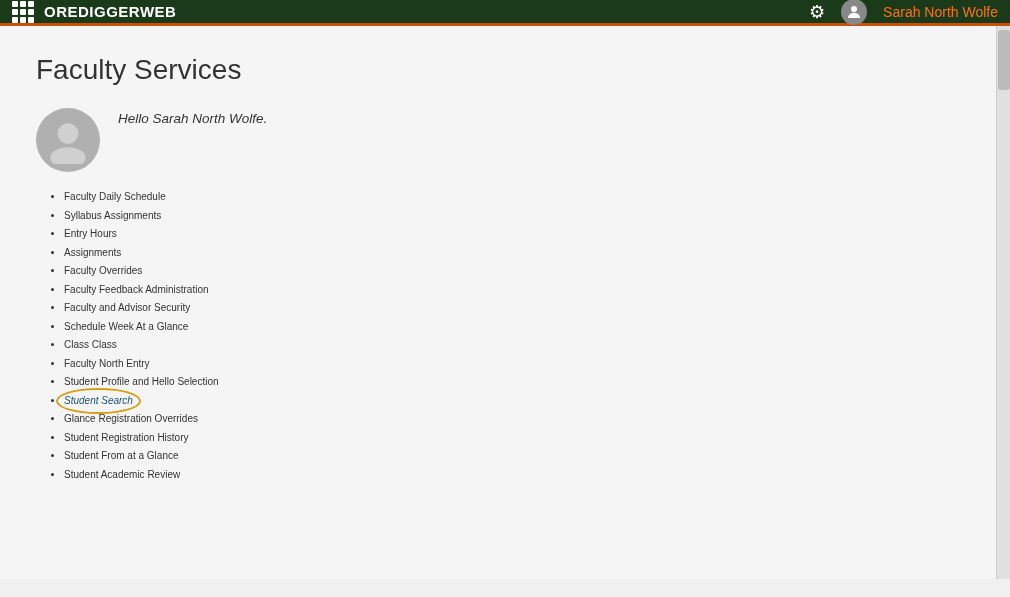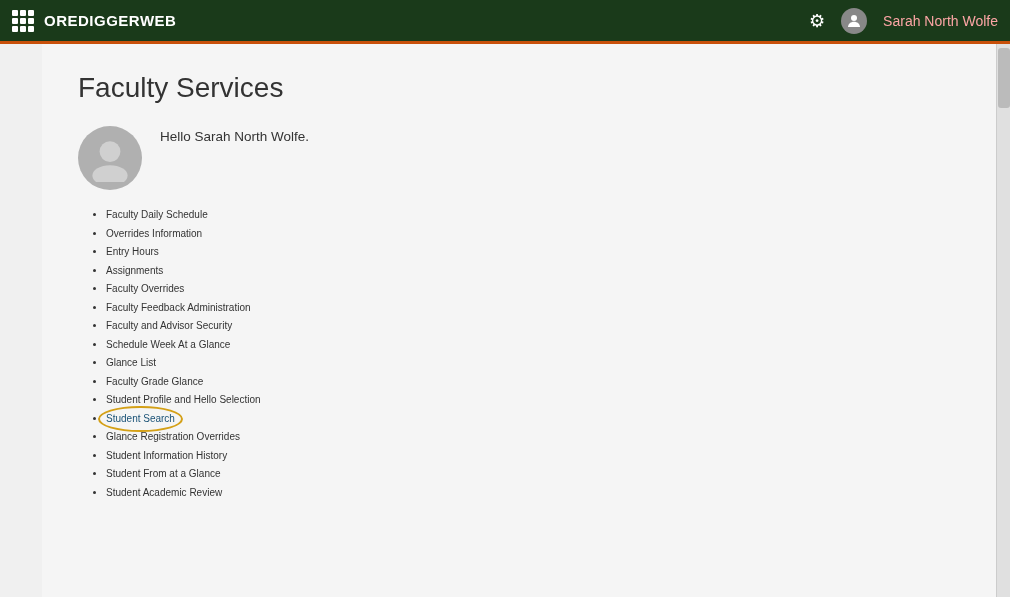--- a/index.html
+++ b/index.html
@@ -9,21 +9,21 @@
       font-size: 14px;
       background: #f0f0f0;
       width: 1010px;
       height: 597px;
       overflow: hidden;
     }
 
     
     .topnav {
       background: #1a3a1a;
-      height: 44px;
+      height: 26px;
       display: flex;
       align-items: center;
       padding: 0 12px;
       border-bottom: 3px solid #c8500a;
     }
 
     .topnav-brand {
       display: flex;
       align-items: center;
       gap: 10px;
@@ -67,29 +67,28 @@
       border-radius: 50%;
       background: #888;
       display: flex;
       align-items: center;
       justify-content: center;
       color: white;
       font-size: 14px;
     }
 
     .username {
-      color: #fca5a5;
+      color: #f97316;
       font-size: 14px;
     }
 
     
     .content-wrapper {
       display: flex;
       height: calc(597px - 44px);
-      padding-left: 42px;
     }
 
     .main-content {
       flex: 1;
       background: #f5f5f5;
       overflow-y: auto;
       padding: 28px 36px 28px 36px;
     }
 
     .scrollbar-area {
@@ -137,20 +136,21 @@
 
     .avatar-svg {
       width: 48px;
       height: 48px;
     }
 
     .intro-text {
       font-size: 13.5px;
       color: #333;
       line-height: 1.6;
+      font-style: italic;
     }
 
     .intro-text p {
       margin-bottom: 4px;
     }
 
     .menu-list {
       list-style: disc;
       padding-left: 28px;
       margin-top: 10px;
@@ -228,33 +228,33 @@
           <ellipse cx="30" cy="52" rx="22" ry="13" fill="#d0d0d0"></ellipse>
         </svg>
       </div>
       <div class="intro-text">
         <p>Hello Sarah North Wolfe.</p>
       </div>
     </div>
 
     <ul class="menu-list" id="menu-list">
     <li>Faculty Daily Schedule</li>
-        <li>Overrides Information</li>
+        <li>Syllabus Assignments</li>
         <li>Entry Hours</li>
         <li>Assignments</li>
         <li>Faculty Overrides</li>
         <li>Faculty Feedback Administration</li>
         <li>Faculty and Advisor Security</li>
         <li>Schedule Week At a Glance</li>
-        <li>Glance List</li>
-        <li>Faculty Grade Glance</li>
+        <li>Class Class</li>
+        <li>Faculty North Entry</li>
         <li>Student Profile and Hello Selection</li>
-        <li class="student-search-item"><span style="position: relative; display: inline-block;"><span class="oval-highlight"></span><a href="#" class="highlighted-link">Student Search</a></span></li>
+        <li class="student-search-item"><span style="position: relative; display: inline-block; font-style: italic;"><span class="oval-highlight"></span><a href="#" class="highlighted-link">Student Search</a></span></li>
         <li>Glance Registration Overrides</li>
-        <li>Student Information History</li>
+        <li>Student Registration History</li>
         <li>Student From at a Glance</li>
         <li>Student Academic Review</li>
       </ul>
 
   </div>
 
   <div class="scrollbar-area">
     <div class="scrollbar-thumb"></div>
   </div>
 </div>

